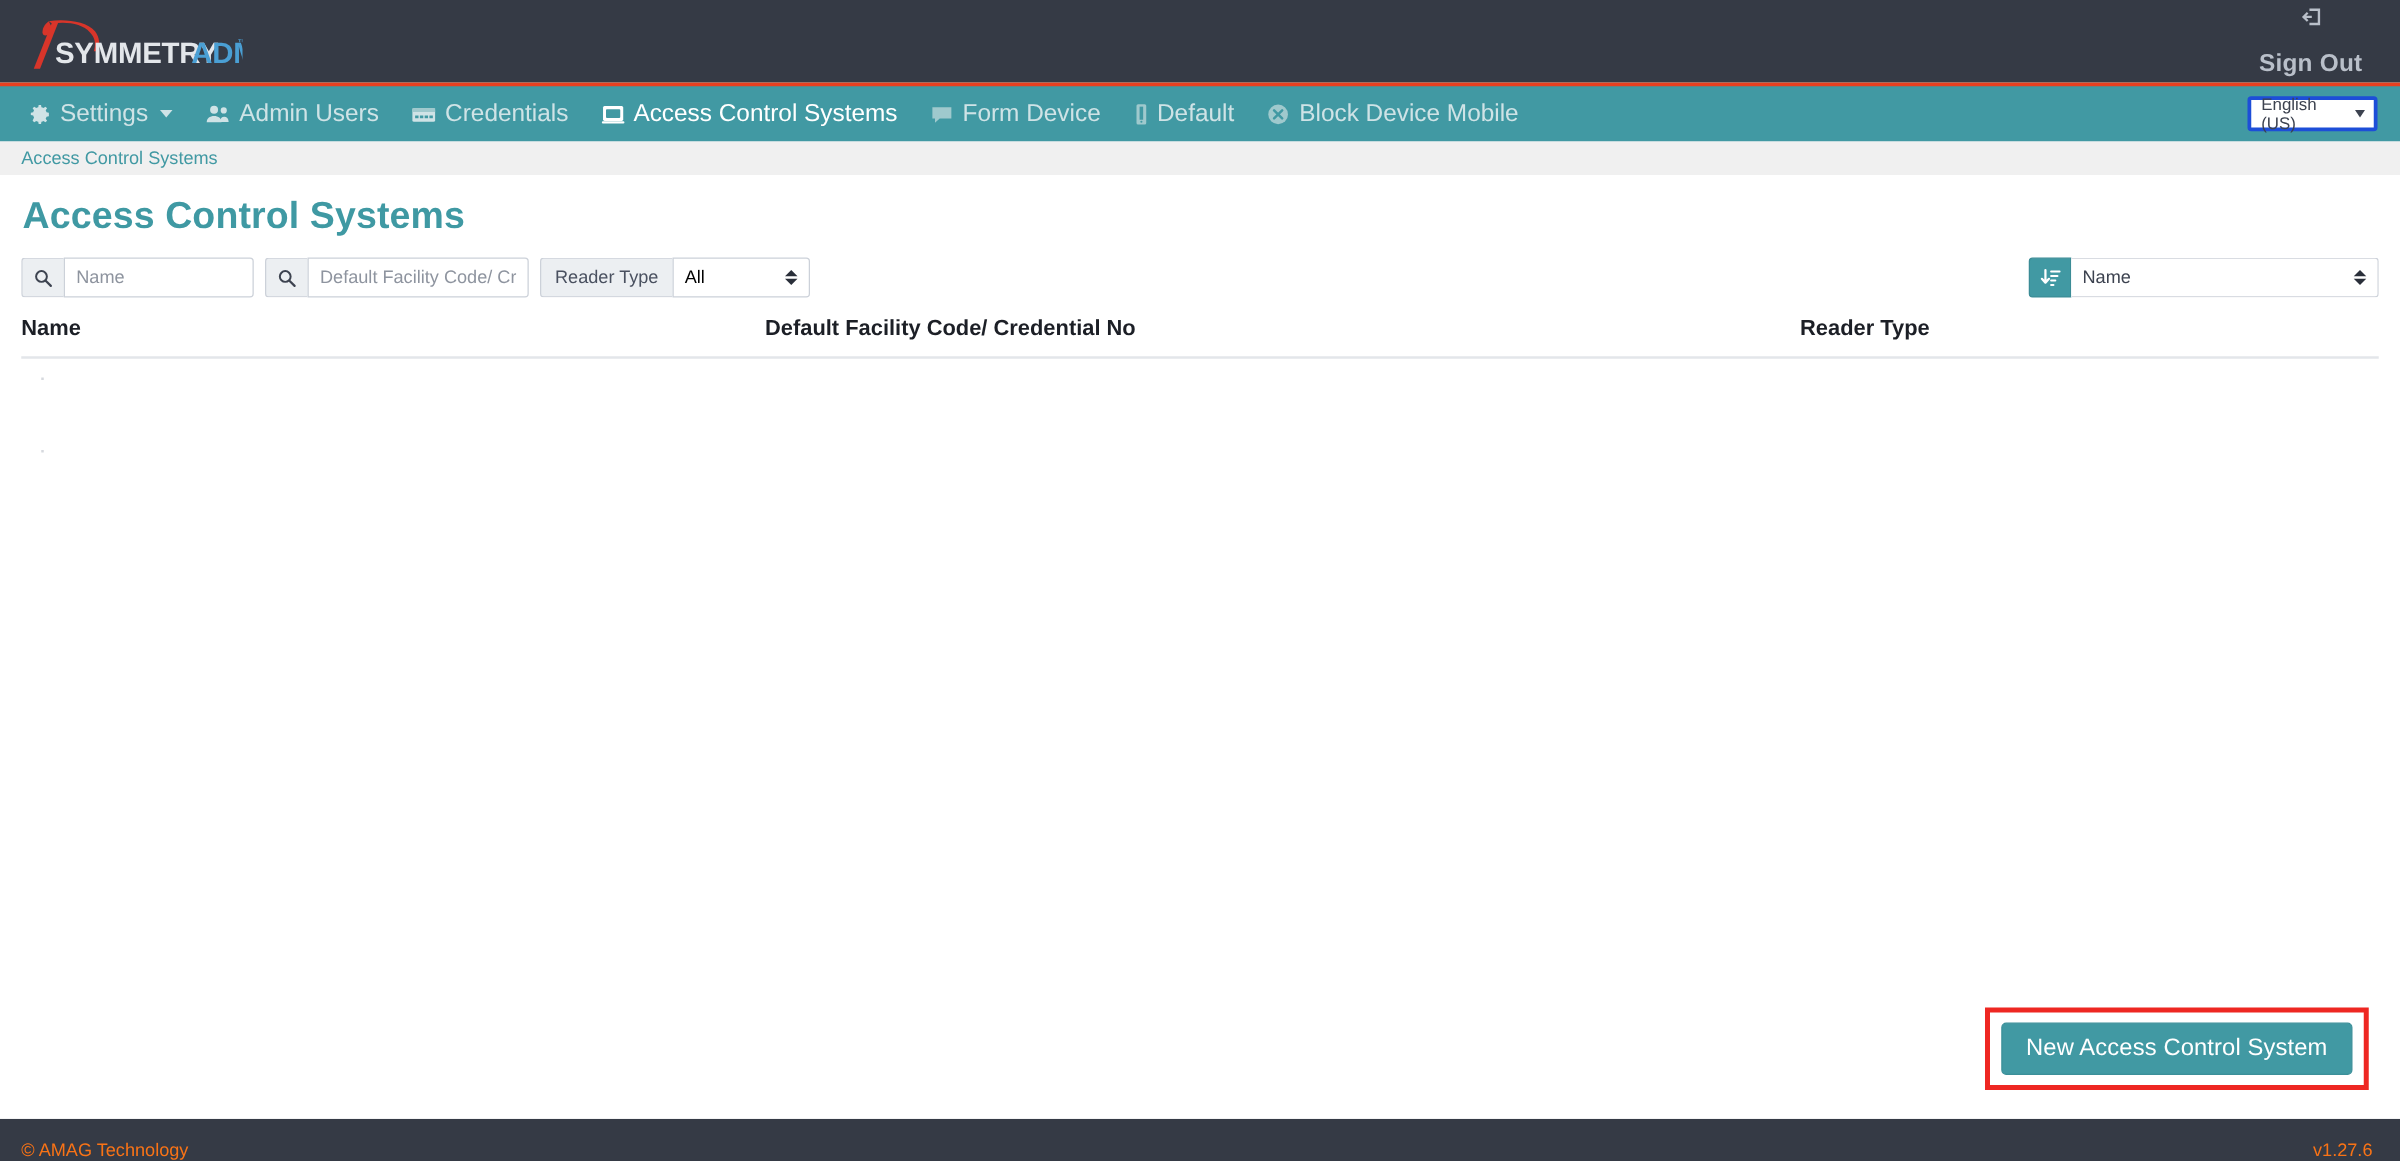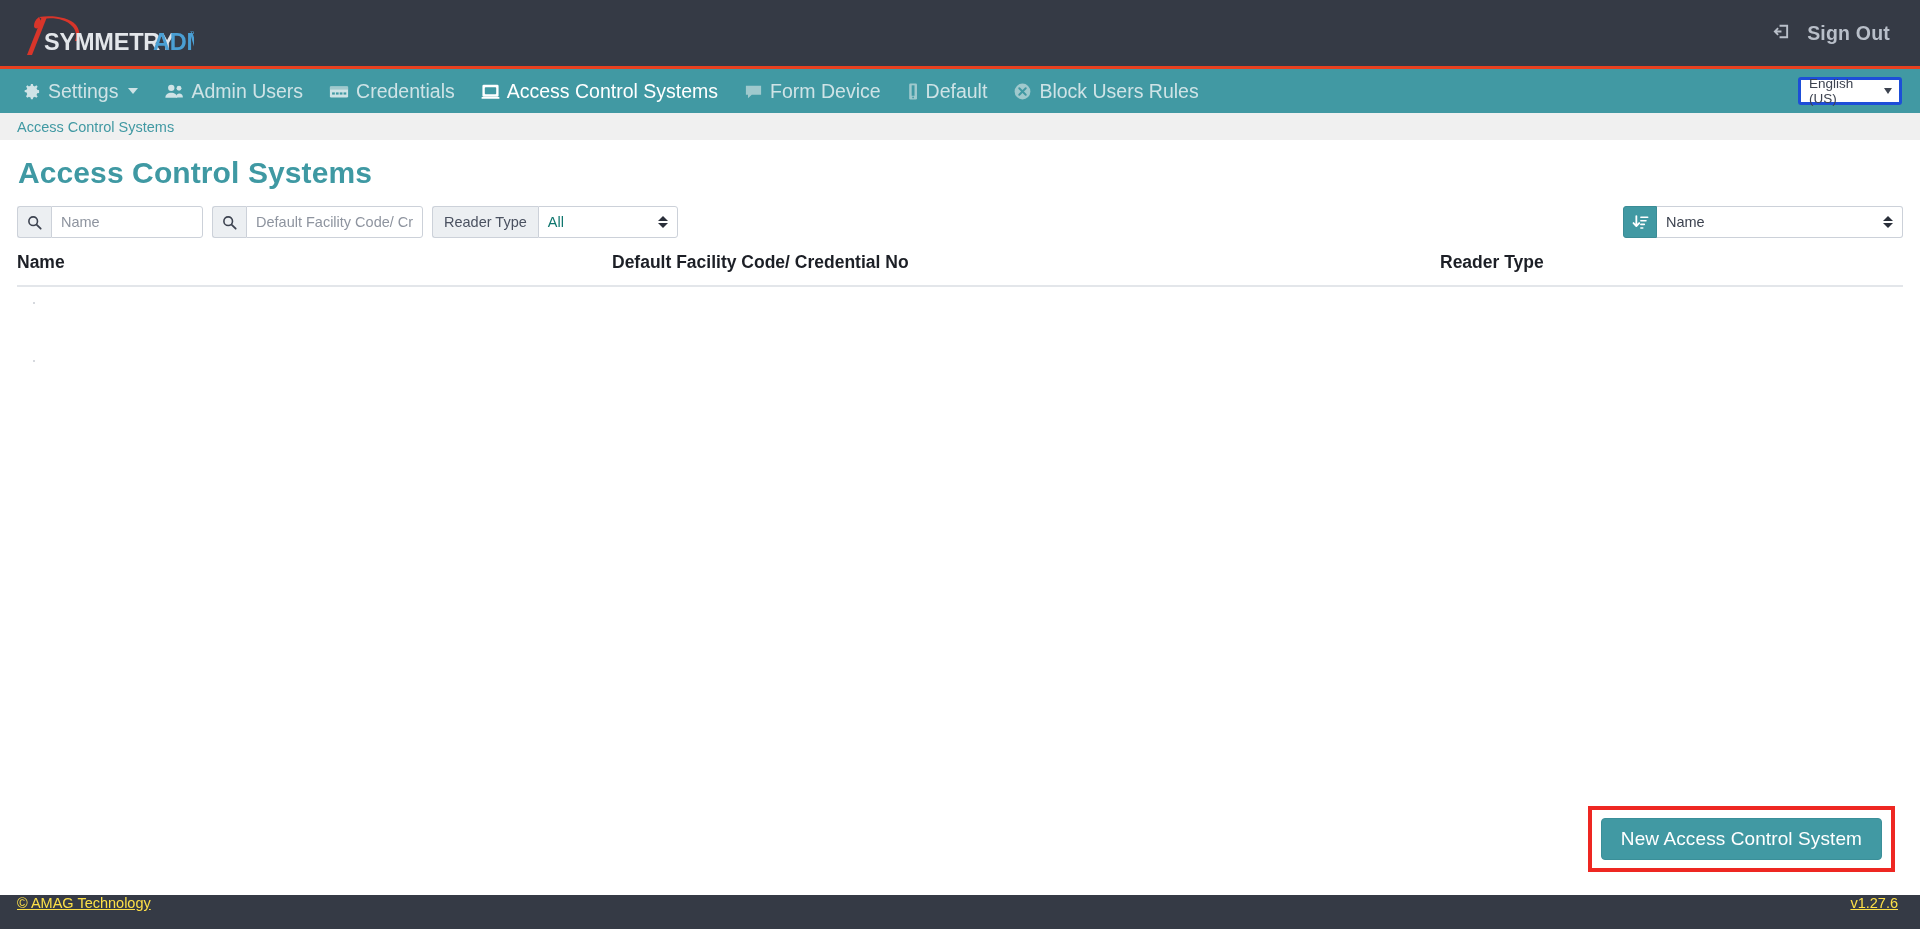--- a/index.html
+++ b/index.html
@@ -23,24 +23,25 @@
     display: flex; align-items: center;
     justify-content: space-between;
     padding: 0 26px 0 22px;
     flex: 0 0 66px;
     position: relative;
     font-weight: bold;
   }
   .logo-wrap { display: flex; align-items: flex-end; height: 46px; }
   .logo-svg { display:block; }
   .signout {
-    display: flex; align-items: flex-start; gap: 17px;
+    display: flex; align-items: center; gap: 17px;
     color: #b9bfc9; font-size: 19.5px; letter-spacing: .2px;
     cursor: pointer; user-select: none;
     padding-right: 4px;
+    flex-direction: column;
   }
   .signout svg { display:block; }
 
   
   .navbar {
     height: 47px; flex: 0 0 47px;
     background: #4199a3;
     border-top: 3px solid #e8401f;
     display: flex; align-items: flex-start;
     padding: 0 18px 0 22px;
@@ -125,22 +126,22 @@
     font-family: "Liberation Sans", sans-serif;
     font-size: 14.5px; color: #3d4350;
     padding: 0 9px; height: 32px;
   }
   .ig-input::placeholder { color: #8e949f; }
   .ig-input.w-name { width: 152px; }
   .ig-input.w-fac  { width: 177px; }
   .sel-wrap {
     position: relative; display:flex; align-items:center;
     border: 1px solid #ccd1d9; border-radius: 0 3px 3px 0;
-    background:#fff; height:32px; width: 140px;
-    padding: 0 9px; font-size: 14.5px; color:#0f766e;
+    background:#fff; height:32px; width: 110px;
+    padding: 0 9px; font-size: 14.5px; color:#000000;
     cursor: pointer;
   }
   .spinner {
     position: absolute; right: 9px; top: 50%; transform: translateY(-50%);
     display: flex; flex-direction: column; gap: 2px; align-items: center;
   }
   .spin-up {
     width:0;height:0;border-left:5px solid transparent;
     border-right:5px solid transparent;border-bottom:5px solid #2a2f3a;
   }
@@ -196,23 +197,23 @@
     border: 1px solid #3b8f99; border-radius: 4px;
     font-family: "Liberation Sans", sans-serif;
     font-size: 19px; letter-spacing: .1px;
     padding: 9px 19px; cursor: pointer;
     white-space: nowrap;
   }
 
   
   .footer {
     height: 34px; flex: 0 0 34px;
-    background: #353a45; color: #fde047;
-    display: flex; align-items: flex-start; justify-content: space-between;
-    padding: 0 22px 0 17px; font-size: 14.5px; text-decoration: underline;
+    background: #353a45; color: #f97316;
+    display: flex; align-items: flex-end; justify-content: space-between;
+    padding: 0 22px 0 17px; font-size: 14.5px;
   }
 </style>
 </head>
 <body>
 
 <div class="app">
 
   <header class="topbar">
     <div class="logo-wrap">
       <svg class="logo-svg" width="172" height="44" viewBox="0 0 172 44">
@@ -293,21 +294,21 @@
           <circle cx="6.1" cy="16.2" r=".9" fill="#4199a3"></circle>
         </svg>
         <span>Default</span>
       </div>
 
       <div class="nav-item">
         <svg width="19" height="19" viewBox="0 0 20 20">
           <circle cx="10" cy="10" r="8.3" fill="#9fc9cd"></circle>
           <path d="M6.6 6.6l6.8 6.8M13.4 6.6l-6.8 6.8" stroke="#4199a3" stroke-width="2.1" stroke-linecap="round"></path>
         </svg>
-        <span>Block Users Rules</span>
+        <span>Block Device Mobile</span>
       </div>
 
 
     </div>
 
     <div class="lang-select">
       <span>English (US)</span>
       <span class="lang-caret"></span>
     </div>
   </nav>

